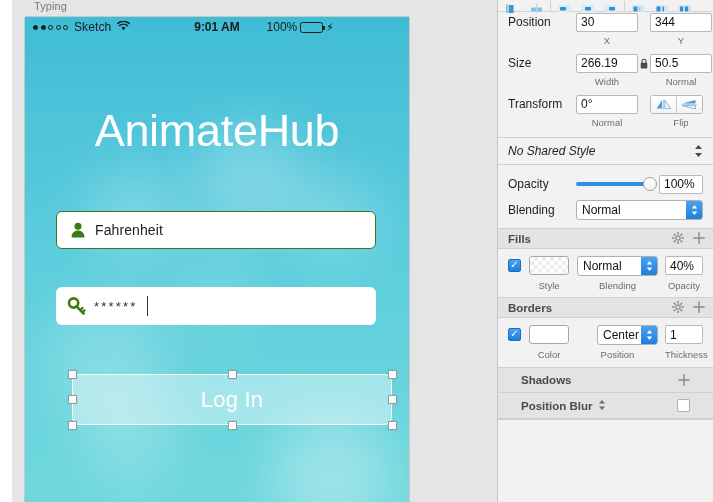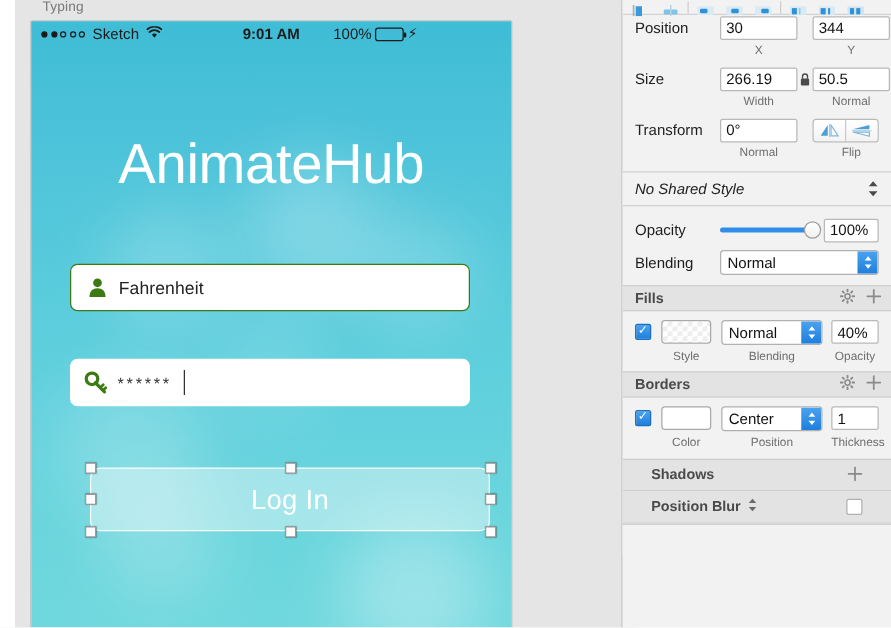--- a/index.html
+++ b/index.html
@@ -812,21 +812,21 @@
       </span>
     </div>
 
     <div class="row" style="height:25px; margin-top:4px;">
       <span class="checkbox on">
           <span class="tick">✓</span>
         </span>
       <span style="width:8px;"></span>
       <span class="swatch"></span>
       <span style="width:8px;"></span>
-      <span class="select" style="flex:1;">
+      <span class="select" style="flex:1;margin-left:20px;">
         <span class="txt">Center</span>
         <span class="stepper-box">
           <svg width="7" height="12" viewBox="0 0 7 12">
             <path d="M3.5 1 L6.2 4.4 L0.8 4.4 Z" fill="#ffffff"></path>
             <path d="M3.5 11 L6.2 7.6 L0.8 7.6 Z" fill="#ffffff"></path>
           </svg>
         </span>
       </span>
       <span style="width:7px;"></span>
       <span class="num-input" style="width:38px; flex:0 0 38px;">1</span>

